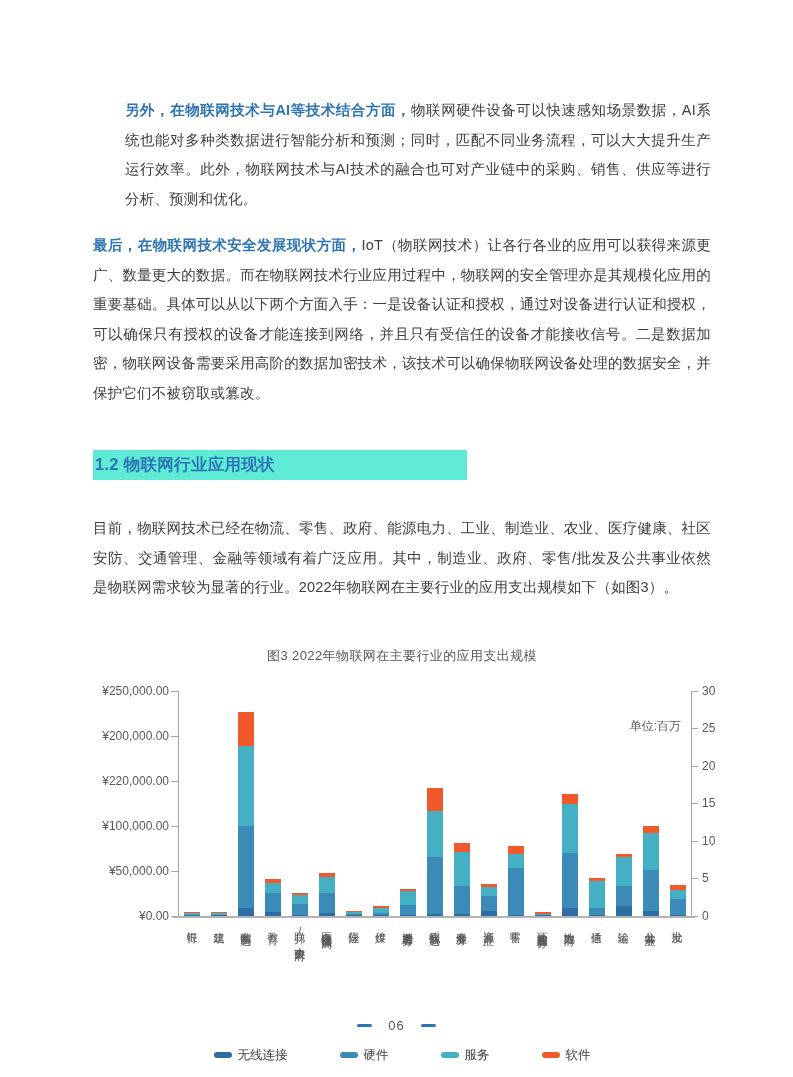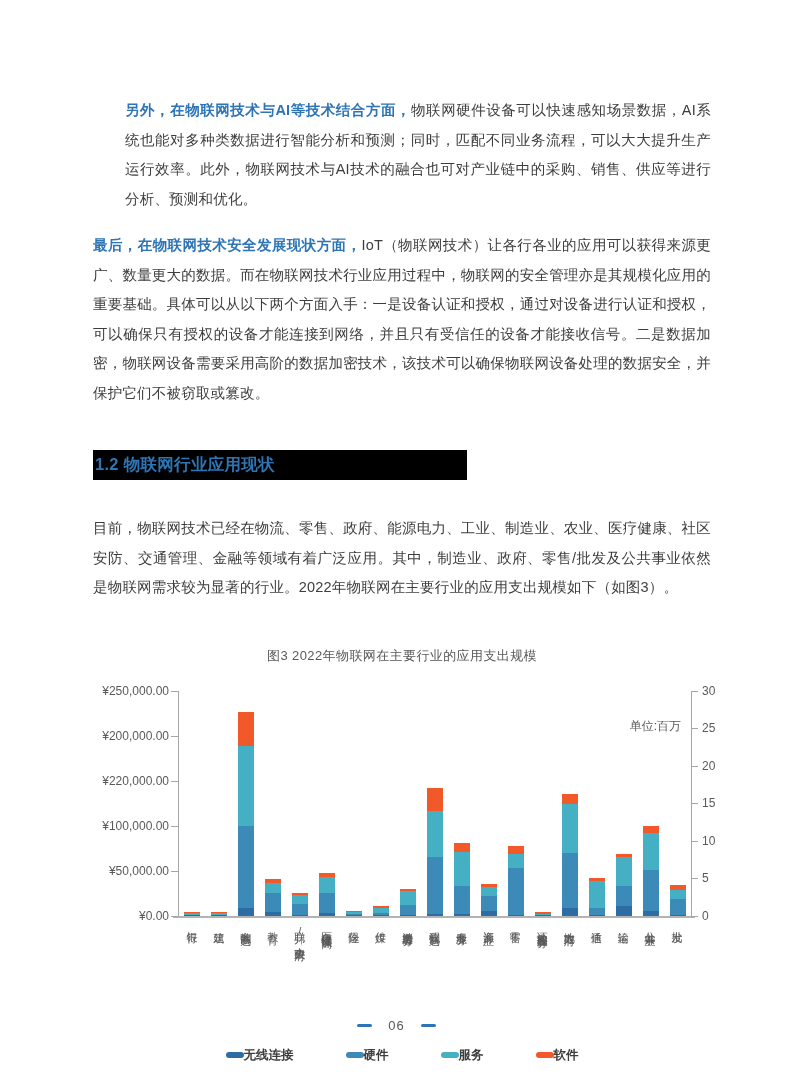--- a/index.html
+++ b/index.html
@@ -10,21 +10,21 @@
   .content{position:absolute;left:93px;top:0;width:618px;}
   .body-text{
     margin:0;font-size:14.5px;line-height:29.5px;color:#3d3d3d;
     text-align:justify;letter-spacing:0.2px;
   }
   .p1{margin-top:96px;margin-left:32px;}
   .p2{margin-top:17px;}
   .p3{margin-top:34px;}
   .lead{color:#2e75b6;font-weight:bold;}
   .section-heading{
-    margin:42px 0 0 0;width:372px;background:#000000;
+    margin:42px 0 0 0;width:372px;background:#5eead4;
     font-size:16.5px;font-weight:bold;color:#2e75b6;
     padding:4px 0 4px 2px;letter-spacing:0.3px;
   }
   figure.chart{margin:44px 0 0 0;padding:0;}
   .chart-caption{
     text-align:center;font-size:13px;color:#595959;letter-spacing:0.4px;
   }
   .chart-area{position:relative;margin-top:14px;height:360px;}
   .plot{
     position:absolute;left:85px;top:12px;width:512px;height:225px;
@@ -54,21 +54,21 @@
   .bar-seg{width:100%;}
   .x-labels{position:absolute;left:85px;top:244px;width:512px;height:100px;}
   .x-label{
     position:absolute;top:0;writing-mode:vertical-rl;text-orientation:upright;
     font-size:11px;color:#595959;letter-spacing:1px;transform:translateX(-50%);
     white-space:nowrap;
   }
   .legend{
     display:flex;justify-content:center;gap:52px;margin-top:8px;align-items:center;
   }
-  .legend-item{display:flex;align-items:center;font-weight:bold;}
+  .legend-item{display:flex;align-items:center;gap:6px;}
   .legend-swatch{width:18px;height:6px;border-radius:3px;display:inline-block;}
   .legend-label{font-size:12.5px;color:#3d3d3d;}
   .chart-source{
     text-align:right;font-size:14px;color:#595959;margin-top:14px;padding-right:6px;
   }
   .page-footer{
     position:absolute;left:0;bottom:44px;width:793px;display:flex;
     justify-content:center;align-items:center;gap:16px;
   }
   .footer-dash{width:15px;height:2.5px;background:#2e75b6;border-radius:2px;}

